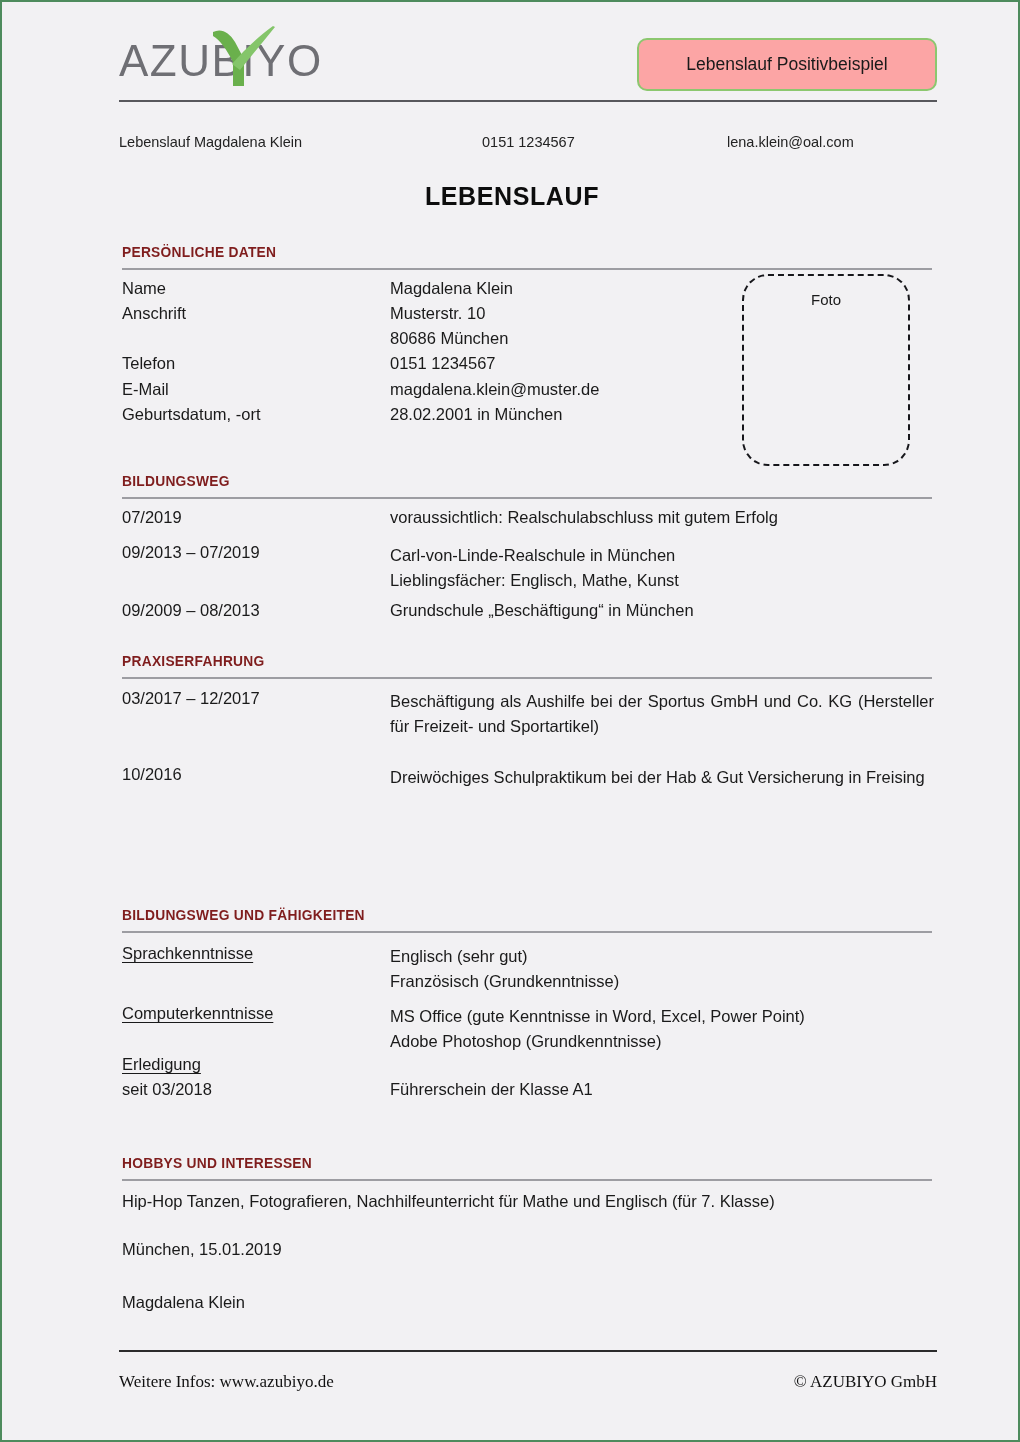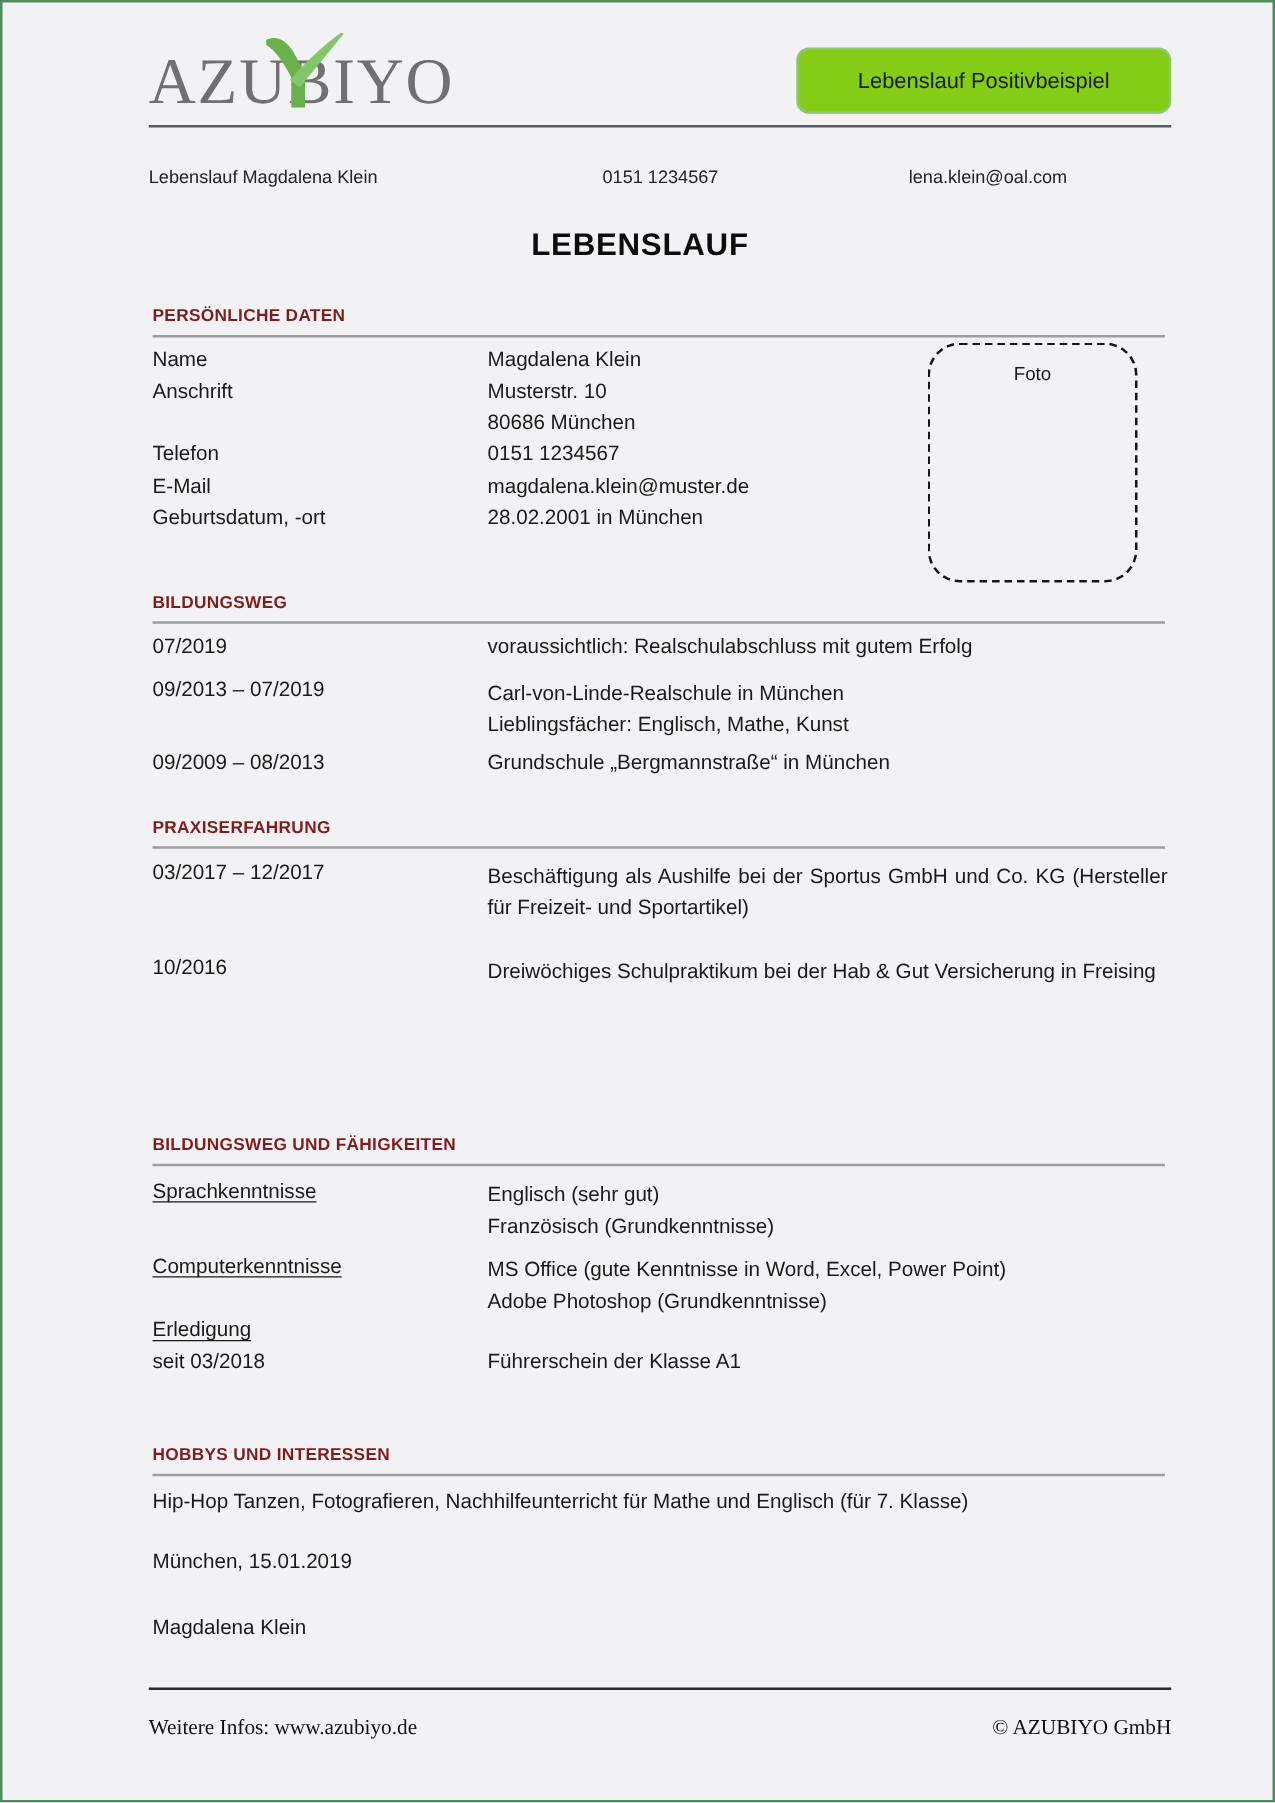--- a/index.html
+++ b/index.html
@@ -31,22 +31,22 @@
     position: absolute;
     left: 0;
     top: 0;
     width: 200px;
     height: 64px;
   }
   .logo-text {
     position: absolute;
     left: 0;
     top: 8px;
-    font-family: Liberation Serif, serif;
-    font-size: 52px;
+    font-family: Liberation Sans, sans-serif;
+    font-size: 44px;
     letter-spacing: 1.5px;
     color: #6f6f74;
     font-weight: 400;
     white-space: nowrap;
   }
   .logo-check {
     position: absolute;
     left: 92px;
     top: -2px;
     width: 66px;
@@ -54,21 +54,21 @@
   }
   .badge {
     position: absolute;
     right: 0;
     top: 10px;
     min-width: 300px;
     padding: 14px 26px;
     box-sizing: border-box;
     border: 2px solid #8cc76f;
     border-radius: 10px;
-    background: #84cc16;
+    background: #fca5a5;
     text-align: center;
     font-size: 17.5px;
     color: #1a1a1a;
     white-space: nowrap;
   }
   .brand-rule {
     position: absolute;
     left: 117px;
     top: 98px;
     width: 818px;
@@ -260,21 +260,21 @@
     <div class="col-left">07/2019</div>
     <div class="col-right">voraussichtlich: Realschulabschluss mit gutem Erfolg</div>
   </div>
   <div class="row" style="top:541px">
     <div class="col-left">09/2013 – 07/2019</div>
     <div class="col-right lh" style="white-space:pre-line">Carl-von-Linde-Realschule in München
 Lieblingsfächer: Englisch, Mathe, Kunst</div>
   </div>
   <div class="row" style="top:599px">
     <div class="col-left">09/2009 – 08/2013</div>
-    <div class="col-right">Grundschule „Bergmannstraße“ in München</div>
+    <div class="col-right">Grundschule „Beschäftigung“ in München</div>
   </div>
 
   <div class="section-head" style="top:652px">PRAXISERFAHRUNG</div>
   <div class="section-rule" style="top:675px"></div>
 
   <div class="row" style="top:687px">
     <div class="col-left">03/2017 – 12/2017</div>
     <div class="col-right justify lh">
       <span>Beschäftigung als Aushilfe bei der Sportus GmbH und Co. KG (Hersteller für Freizeit- und Sportartikel)</span>
     </div>

